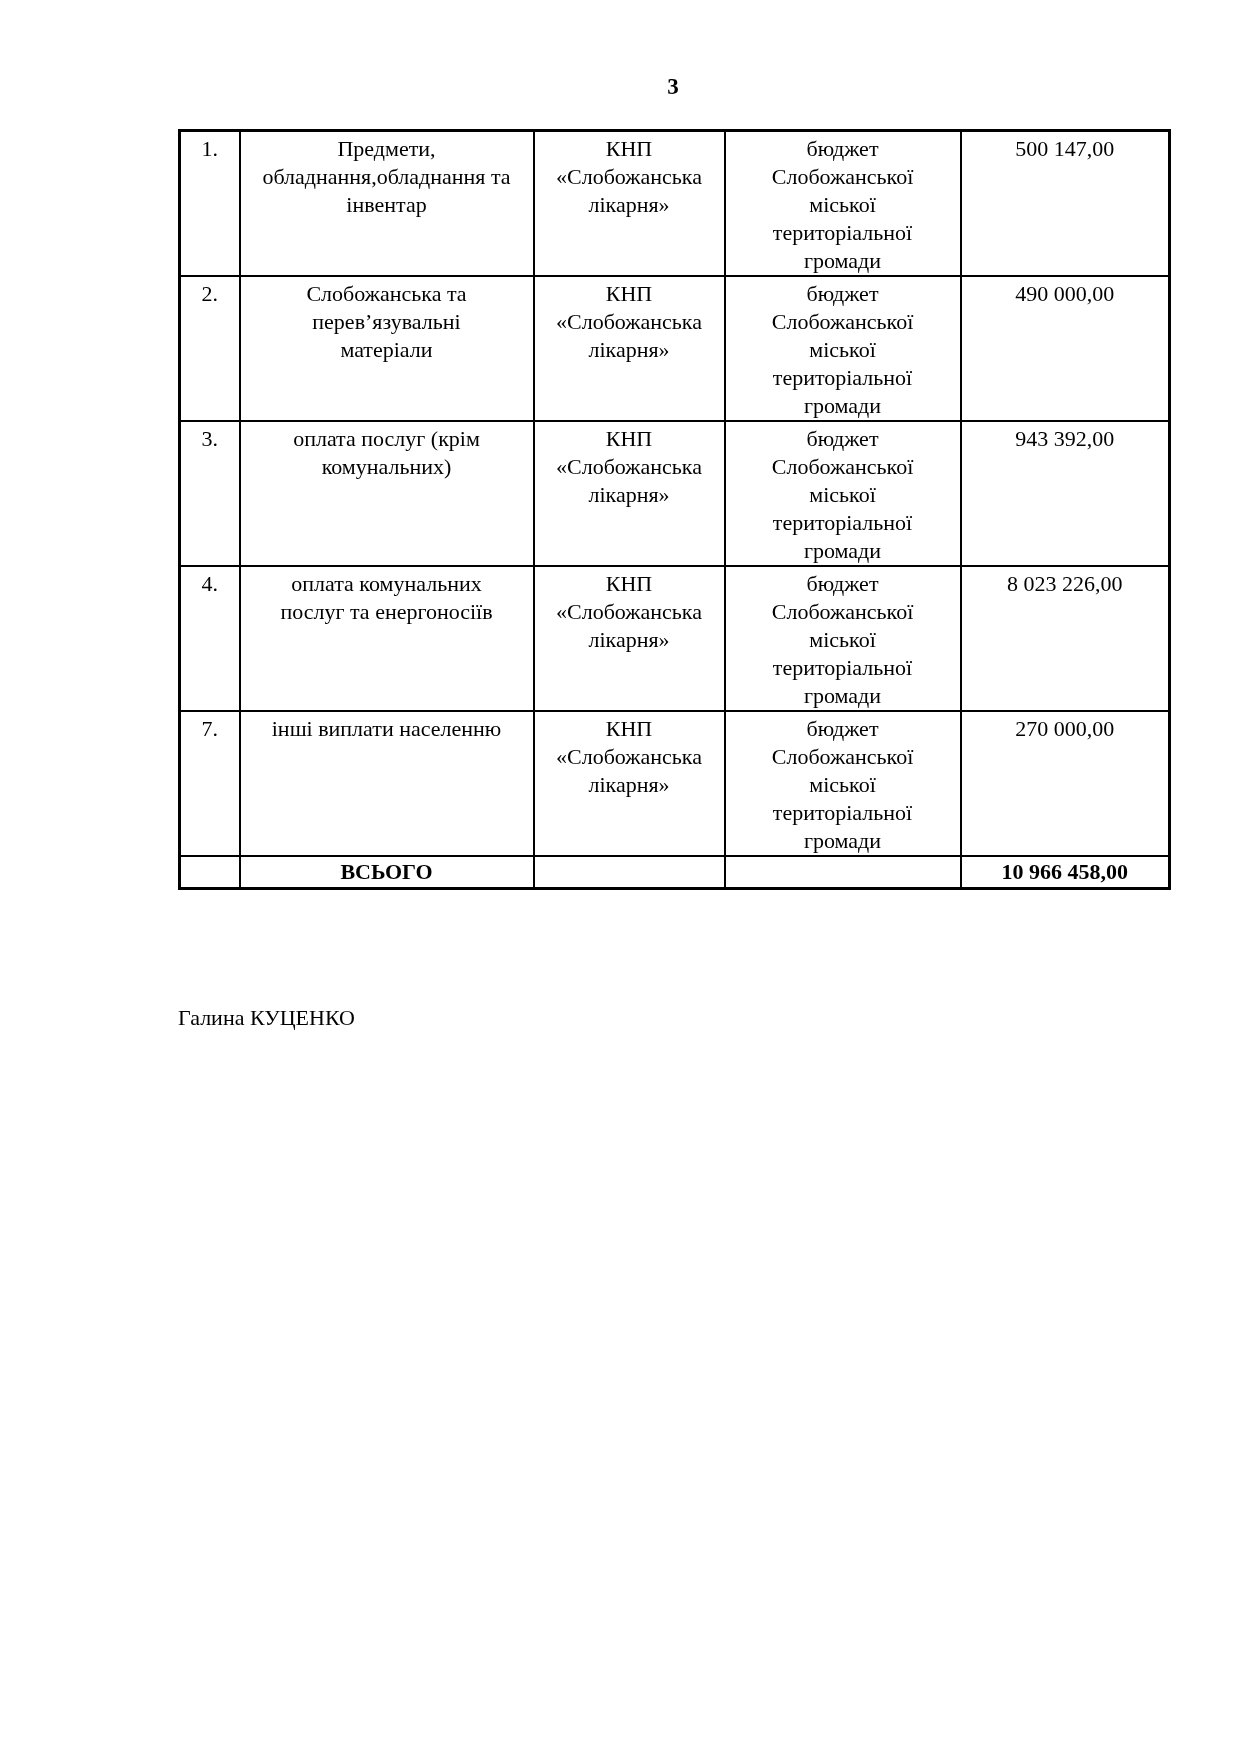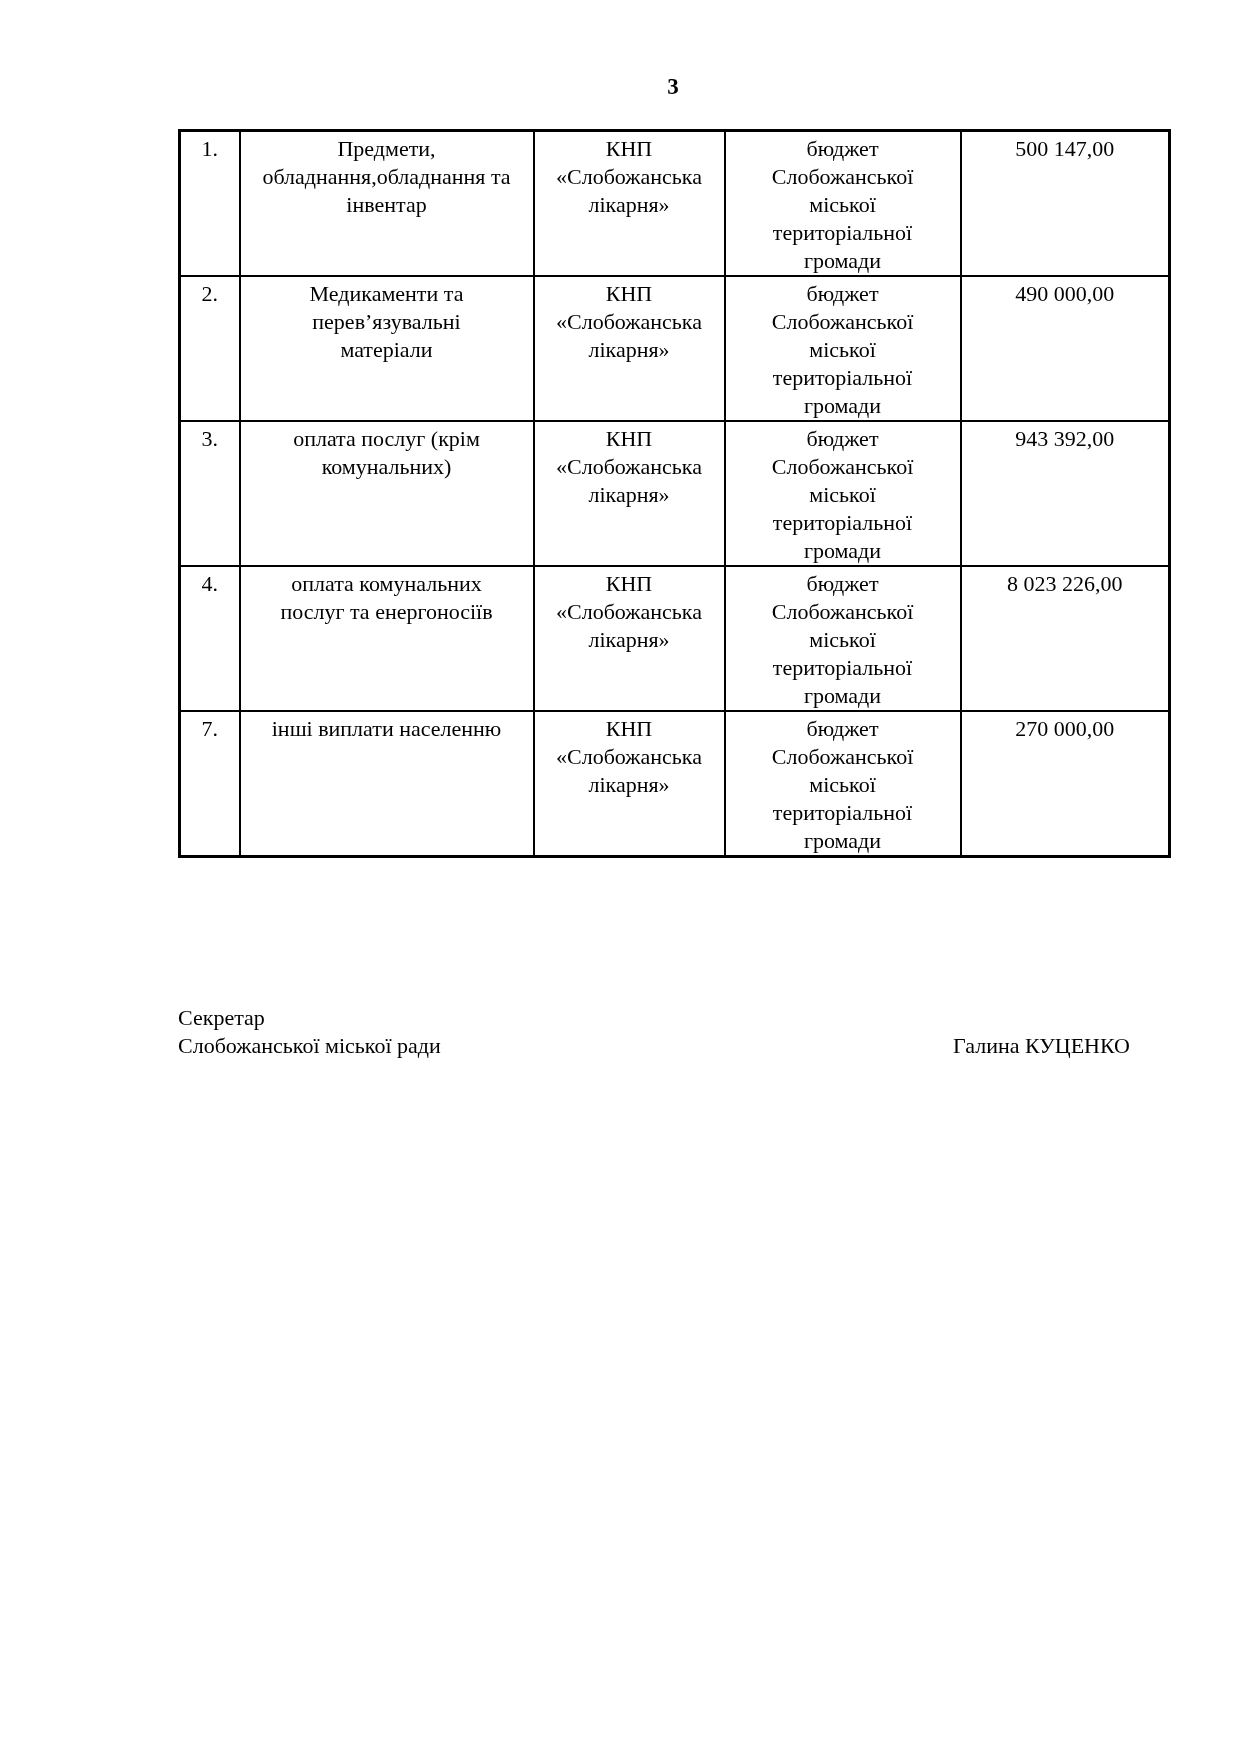--- a/index.html
+++ b/index.html
@@ -99,21 +99,21 @@
 лікарня»</td>
         <td>бюджет
 Слобожанської
 міської
 територіальної
 громади</td>
         <td>500 147,00</td>
       </tr>
       <tr class="data-row">
         <td>2.</td>
-        <td>Медикаменти та
+        <td>Слобожанська та
 перев’язувальні
 матеріали</td>
         <td>КНП
 «Слобожанська
 лікарня»</td>
         <td>бюджет
 Слобожанської
 міської
 територіальної
 громади</td>
@@ -153,22 +153,27 @@
         <td>КНП
 «Слобожанська
 лікарня»</td>
         <td>бюджет
 Слобожанської
 міської
 територіальної
 громади</td>
         <td>270 000,00</td>
       </tr>
+      <tr class="total-row">
+        <td></td>
+        <td class="cell-total-label">ВСЬОГО</td>
+        <td></td>
+        <td></td>
+        <td>10 966 458,00</td>
+      </tr>
     </tbody>
   </table>
 
   <div class="signature">
-    <div class="role">Секретар
-Слобожанської міської ради</div>
     <div class="name">Галина КУЦЕНКО</div>
   </div>
 
 </div>
 
 </body></html>

